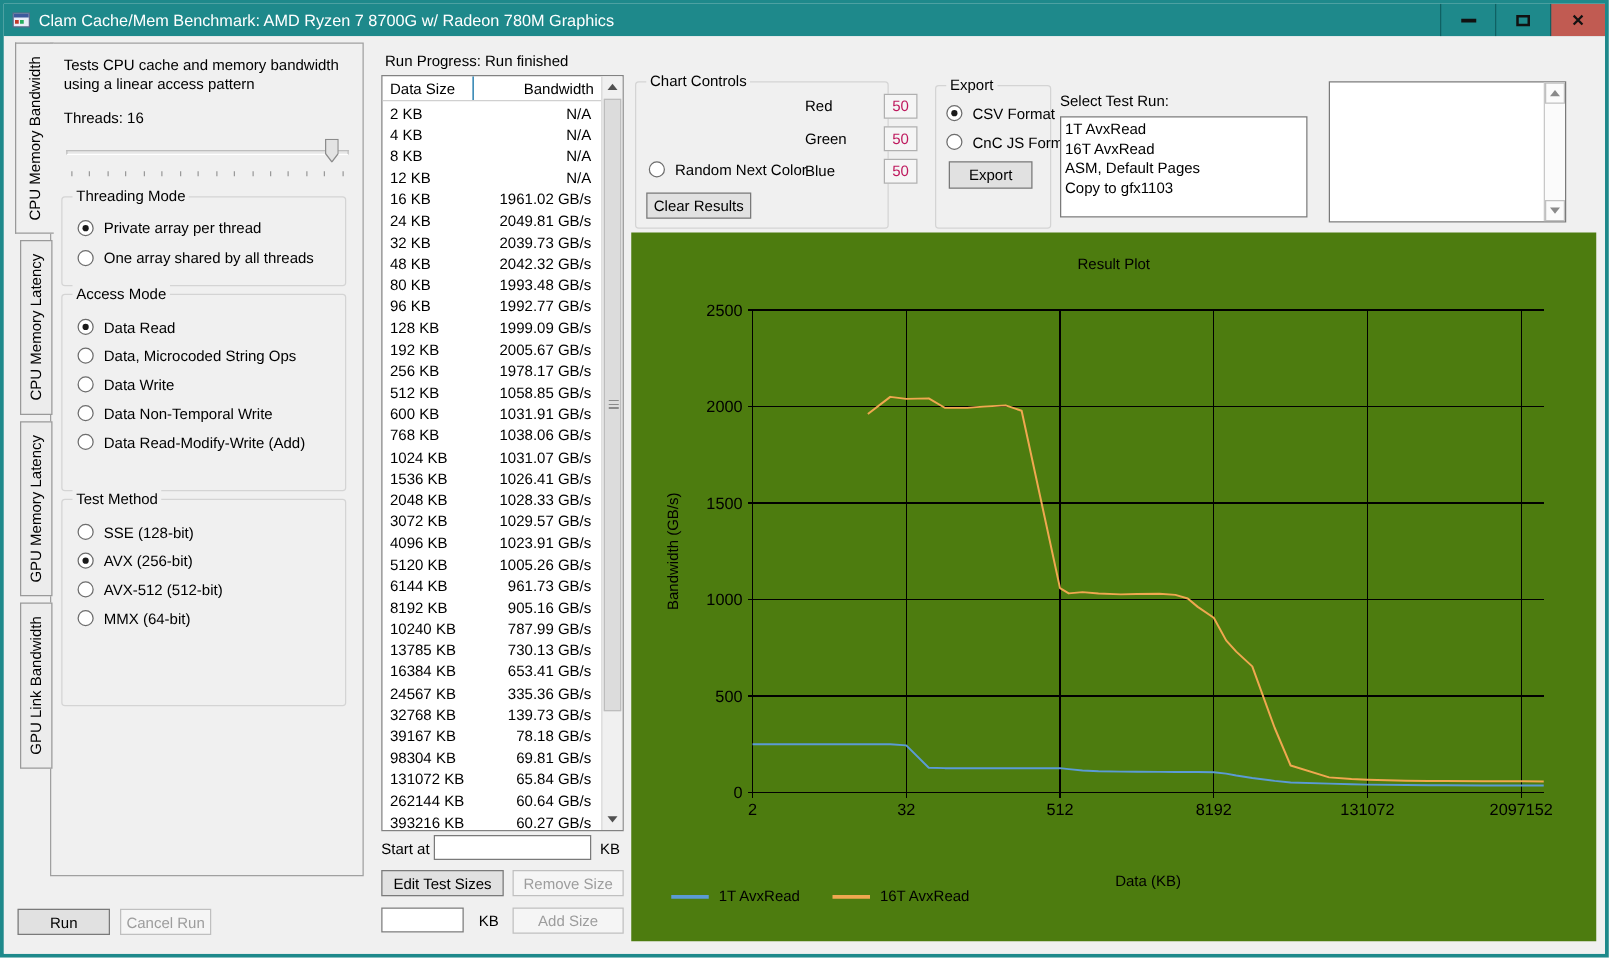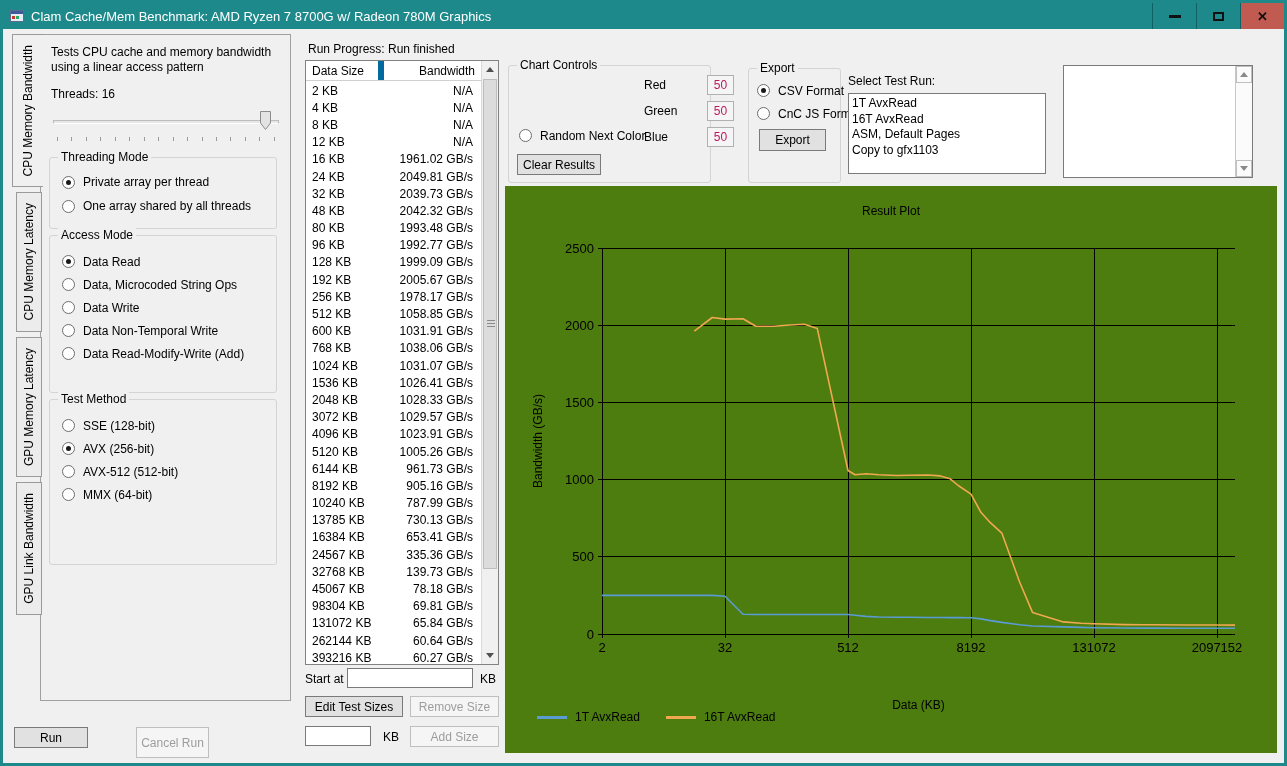--- a/index.html
+++ b/index.html
@@ -46,21 +46,21 @@
 
   .btn { position:absolute; display:flex; align-items:center; justify-content:center; background:#e1e1e1; border:1px solid #7a7a7a; font-size:12px; }
   .btn.disabled { background:#f5f5f5; border-color:#bfbfbf; color:#9d9d9d; }
   .tb { background:#fff; border:1px solid #7a7a7a; position:absolute; }
   .tb.disabled { background:#f5f5f5; border-color:#b0b0b0; color:#be185d; }
 
   
   .rtable { position:absolute; left:302px; top:31px; width:194px; height:605px; border:1px solid #828282; background:#fff; overflow:hidden; }
   .rt-head { display:flex; height:20px; border-bottom:1px solid #d0d0d0; align-items:center; }
   .rt-h1 { width:72px; padding-left:6px; }
-  .rt-h2 { width:104px; text-align:right; padding-right:6px; border-left:6px solid #0369a1; border-right:1px solid #d0d0d0; height:100%; display:flex; align-items:center; justify-content:flex-end; }
+  .rt-h2 { width:104px; text-align:right; padding-right:6px; border-left:1px solid #0369a1; border-right:1px solid #d0d0d0; height:100%; display:flex; align-items:center; justify-content:flex-end; }
   .rt-body { position:absolute; left:0; top:21px; right:17px; bottom:0; }
   .rt-row { display:flex; height:17.2px; align-items:center; }
   .rt-c1 { width:72px; padding-left:6px; white-space:nowrap; }
   .rt-c2 { flex:1; text-align:right; padding-right:8px; white-space:nowrap; }
   .sb { position:absolute; right:0; top:0; bottom:0; width:17px; background:#f0f0f0; border-left:1px solid #d9d9d9; }
   .sb-arrow { position:absolute; left:0; width:16px; height:17px; display:flex; align-items:center; justify-content:center; }
   .sb-up { top:0; } .sb-down { bottom:0; }
   .tri-up { width:0; height:0; border-left:4px solid transparent; border-right:4px solid transparent; border-bottom:5px solid #505050; }
   .tri-down { width:0; height:0; border-left:4px solid transparent; border-right:4px solid transparent; border-top:5px solid #505050; }
   .sb-thumb { position:absolute; left:1px; width:14px; background:#dcdcdc; border:1px solid #bdbdbd; }
@@ -211,21 +211,21 @@
             </div>
             <div class="radio-row">
               <span class="radio"></span>
               <span class="rlabel">MMX (64-bit)</span>
             </div>
           </div>
       </div>
     </div>
 
     <div class="btn" style="left:11px; top:698px; width:74px; height:21px;">Run</div>
-    <div class="btn disabled" style="left:93px; top:698px; width:73px; height:31px;margin-left:40px;">Cancel Run</div>
+    <div class="btn disabled" style="left:93px; top:698px; width:73px; height:21px;">Cancel Run</div>
 
     <div style="position:absolute; left:305px; top:13px;">Run Progress:</div>
     <div style="position:absolute; left:385px; top:13px;">Run finished</div>
 
     <div class="rtable">
       <div class="rt-head">
         <div class="rt-h1">Data Size</div>
         <div class="rt-h2">Bandwidth</div>
       </div>
       <div class="rt-body">
@@ -339,21 +339,21 @@
           </div>
           <div class="rt-row">
             <div class="rt-c1">24567 KB</div>
             <div class="rt-c2">335.36 GB/s</div>
           </div>
           <div class="rt-row">
             <div class="rt-c1">32768 KB</div>
             <div class="rt-c2">139.73 GB/s</div>
           </div>
           <div class="rt-row">
-            <div class="rt-c1">45067 KB</div>
+            <div class="rt-c1">39167 KB</div>
             <div class="rt-c2">78.18 GB/s</div>
           </div>
           <div class="rt-row">
             <div class="rt-c1">98304 KB</div>
             <div class="rt-c2">69.81 GB/s</div>
           </div>
           <div class="rt-row">
             <div class="rt-c1">131072 KB</div>
             <div class="rt-c2">65.84 GB/s</div>
           </div>

